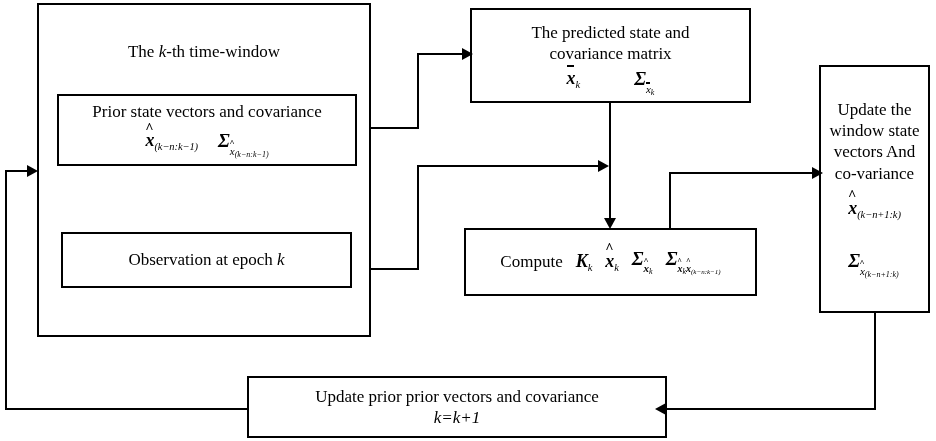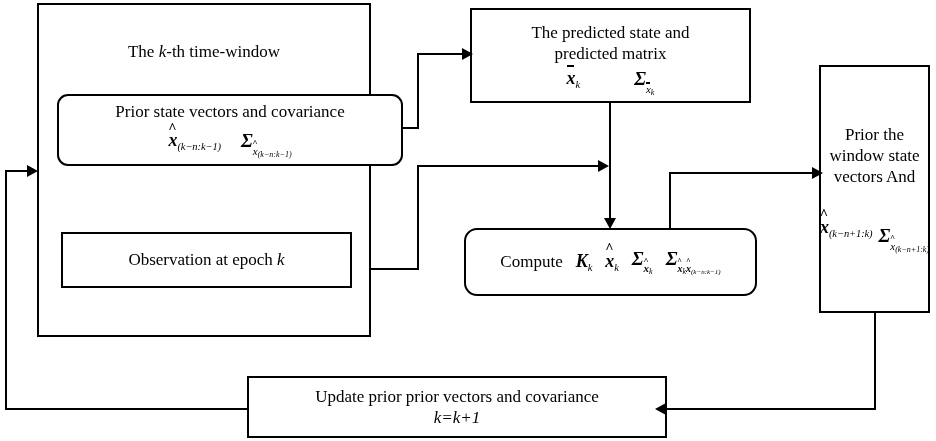--- a/index.html
+++ b/index.html
@@ -32,21 +32,21 @@
     white-space:nowrap;
   }
   .ttl-wrap{ white-space:normal; }
   .mathrow{
     display:flex;
     align-items:flex-start;
     justify-content:center;
     gap:20px;
     margin-top:8px;
   }
-  .mathrow.narrow{ gap:0; flex-direction:row; gap:6px;align-items:center; }
+  .mathrow.narrow{ gap:0; flex-direction:column; gap:6px; }
   .m{
     font-family:"Liberation Serif", serif;
     font-size:18px;
     white-space:nowrap;
     display:inline-block;
   }
   .bi{ font-weight:bold;font-style:italic; }
   .sub{
     font-size:10.5px;
     vertical-align:-0.42em;
@@ -138,71 +138,72 @@
   <div class="ln" style="left:5px;top:170px;width:2px;height:240px;"></div>
   <div class="ln" style="left:5px;top:170px;width:25px;height:2px;"></div>
   <div class="arrow ar-right" style="left:27px;top:165px;"></div>
 
   <div class="box outer-group" style="left:37px;top:3px;width:334px;height:334px;justify-content:flex-start;padding-top:36px;">
     <div class="ttl">
       <span>The </span><span class="ital">k</span><span>-th time-window</span>
     </div>
   </div>
 
-  <div class="box" style="left:57px;top:94px;width:346px;height:72px;border-radius:11px;">
+  <div class="box" style="left:57px;top:94px;width:300px;height:72px;">
     <div class="ttl">Prior state vectors and covariance</div>
     <div class="mathrow">
       <span class="m">
         <span class="hat bi"><span>x</span></span><span class="sub">(k−n:k−1)</span>
       </span>
       <span class="m">
         <span class="sig">Σ</span><span class="subwrap"><span class="hat" style="font-size:11px;font-style:italic;"><span>x</span></span><span class="sub2">(k−n:k−1)</span></span>
       </span>
     </div>
   </div>
 
   <div class="box" style="left:61px;top:232px;width:291px;height:56px;">
     <div class="ttl">
       <span>Observation at epoch </span><span class="ital">k</span>
     </div>
   </div>
 
   <div class="box" style="left:470px;top:8px;width:281px;height:95px;padding-top:8px;">
     <div class="ttl ttl-wrap">The predicted state and</div>
-    <div class="ttl ttl-wrap">predicted matrix</div>
+    <div class="ttl ttl-wrap">covariance matrix</div>
     <div class="mathrow" style="gap:54px;margin-top:4px;">
       <span class="m">
         <span class="bar bi"><span>x</span></span><span class="sub">k</span>
       </span>
       <span class="m">
         <span class="sig">Σ</span><span class="subwrap"><span class="bar" style="font-size:11px;font-style:italic;"><span>x</span></span><span class="sub2">k</span></span>
       </span>
     </div>
   </div>
 
-  <div class="box" style="left:464px;top:228px;width:293px;height:68px;flex-direction:row;gap:13px;border-radius:13px;">
+  <div class="box" style="left:464px;top:228px;width:293px;height:68px;flex-direction:row;gap:13px;">
     <span class="ttl">Compute</span>
     <span class="m">
       <span class="bi">K</span><span class="sub">k</span>
     </span>
     <span class="m">
       <span class="hat bi"><span>x</span></span><span class="sub">k</span>
     </span>
     <span class="m">
       <span class="sig">Σ</span><span class="subwrap"><span class="hat" style="font-size:11px;font-style:italic;font-weight:bold;"><span>x</span></span><span class="sub2">k</span></span>
     </span>
     <span class="m">
       <span class="sig">Σ</span><span class="subwrap"><span class="hat" style="font-size:10px;font-style:italic;font-weight:bold;"><span>x</span></span><span class="sub2">k</span><span class="hat" style="font-size:10px;font-style:italic;font-weight:bold;"><span>x</span></span><span class="sub2" style="font-size:7px;">(k−n:k−1)</span></span>
     </span>
   </div>
 
   <div class="box" style="left:819px;top:65px;width:111px;height:248px;padding:8px 4px;">
-    <div class="ttl ttl-wrap">Prior the</div>
+    <div class="ttl ttl-wrap">Update the</div>
     <div class="ttl ttl-wrap">window state</div>
     <div class="ttl ttl-wrap">vectors And</div>
+    <div class="ttl ttl-wrap">co-variance</div>
     <div class="mathrow narrow" style="margin-top:14px;">
       <span class="m">
         <span class="hat bi"><span>x</span></span><span class="sub">(k−n+1:k)</span>
       </span>
       <span class="m" style="margin-top:24px;">
         <span class="sig">Σ</span><span class="subwrap"><span class="hat" style="font-size:11px;font-style:italic;"><span>x</span></span><span class="sub2">(k−n+1:k)</span></span>
       </span>
     </div>
   </div>
 

